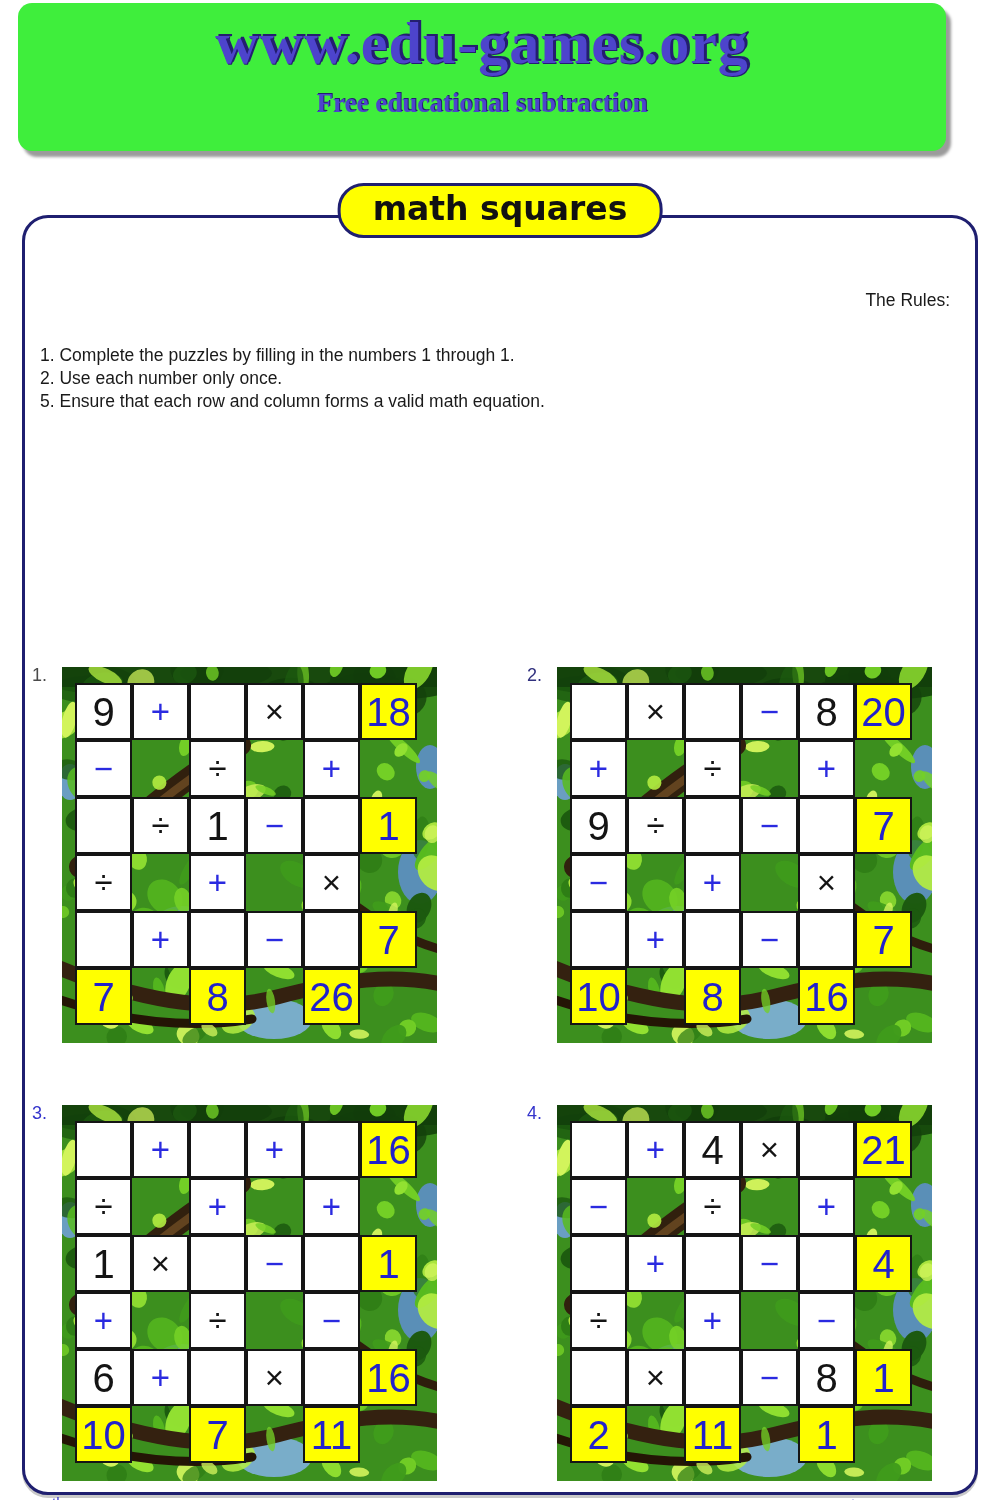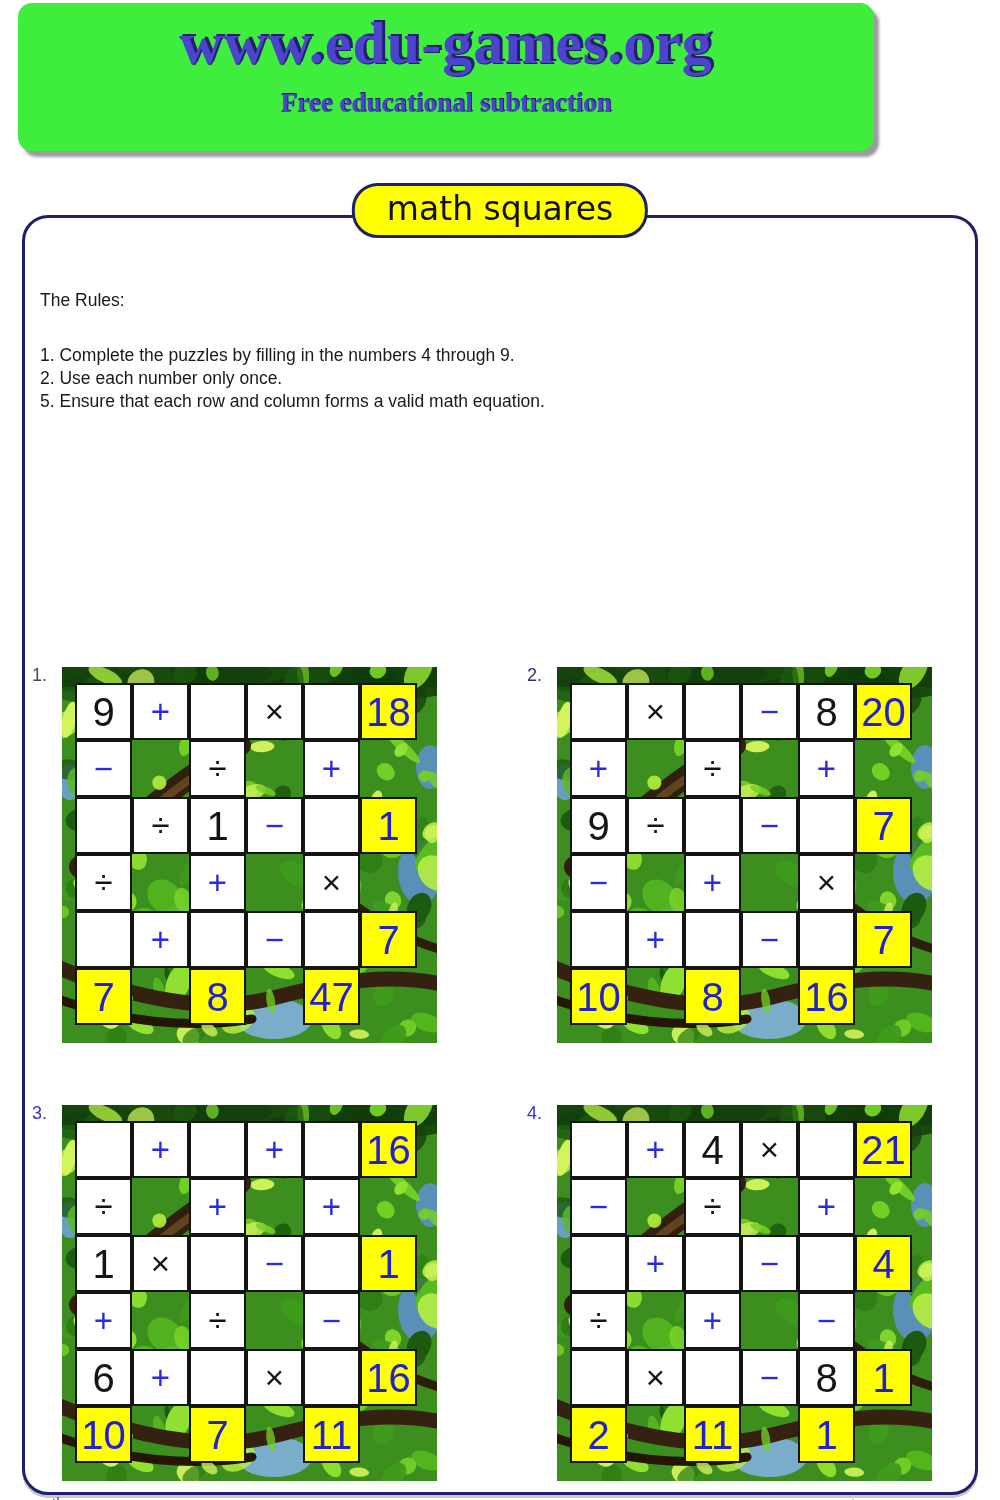--- a/index.html
+++ b/index.html
@@ -1,43 +1,43 @@
 <!DOCTYPE html>
 <html><head>
 <meta charset="utf-8">
 <style>
   html,body{margin:0;padding:0;background:#ffffff;}
   .page{position:relative;width:1000px;height:1500px;background:#ffffff;overflow:hidden;
         font-family:"Liberation Sans",sans-serif;}
 
   
-  .banner{position:absolute;left:18px;top:3px;width:856px;height:148px;
+  .banner{position:absolute;left:18px;top:3px;width:928px;height:148px;
           background:var(--banner-bg,#3fee3c);border-radius:14px;
           box-shadow:5px 6px 3px #9b9b9b;text-align:center;}
   .banner-title{margin-top:6px;font-family:"Liberation Serif",serif;font-weight:bold;
           font-size:60px;letter-spacing:1px;color:var(--banner-fg,#4d44cc);
           text-shadow:3px -2px 0 var(--banner-sh,#241e70),1px 1px 0 var(--banner-sh,#241e70);}
   .banner-subtitle{margin-top:10px;font-family:"Liberation Serif",serif;font-weight:bold;
           font-size:27px;color:var(--banner-fg,#4d44cc);
           text-shadow:1px -1px 0 var(--banner-sh,#241e70);}
 
   
   .panel{position:absolute;left:22px;top:215px;width:950px;height:1274px;
          border:3px solid var(--navy,#1f1f70);border-radius:26px;background:#ffffff;
          box-shadow:0 3px 0 #c9c9c9;}
   .badge{position:absolute;left:50%;top:183px;transform:translateX(-50%);z-index:3;
          background:var(--badge-bg,#ffff00);border:3px solid var(--navy,#1f1f70);
          border-radius:26px;padding:3px 32px 7px 32px;
-         font-family:"DejaVu Sans",sans-serif;font-weight:normal;font-size:33px;
+         font-family:"DejaVu Sans",sans-serif;font-weight:bold;font-size:33px;
          color:var(--badge-fg,#111);white-space:nowrap;}
 
   
   .rules{position:absolute;left:40px;top:290px;width:910px;z-index:2;
          font-size:17.5px;color:#1a1a1a;}
-  .rules-heading{margin-bottom:33px;}
+  .rules-heading{margin-bottom:33px;text-align:right;}
   .rules-item{line-height:23px;}
 
   
   .puzzle{position:absolute;width:375px;height:376px;z-index:2;}
   .pz-bg{position:absolute;left:0;top:0;width:375px;height:376px;display:block;}
   .pz-label{position:absolute;left:-30px;top:-2px;font-size:18px;}
   .grid{position:absolute;left:13px;top:16px;display:grid;
         grid-template-columns:repeat(6,57px);grid-auto-rows:57px;}
   .cell{box-sizing:border-box;display:flex;align-items:center;justify-content:center;
         line-height:1;}
@@ -219,21 +219,21 @@
     <div class="banner-title">www.edu-games.org</div>
     <div class="banner-subtitle">Free educational subtraction</div>
   </div>
 
   <div class="badge">math squares</div>
 
   <div class="panel"></div>
 
   <div class="rules">
     <div class="rules-heading">The Rules:</div>
-    <div class="rules-item">1. Complete the puzzles by filling in the numbers 4 through 9.</div>
+    <div class="rules-item">1. Complete the puzzles by filling in the numbers 1 through 1.</div>
     <div class="rules-item">2. Use each number only once.</div>
     <div class="rules-item">5. Ensure that each row and column forms a valid math equation.</div>
   </div>
 
   <div class="puzzle" style="left:62px;top:667px;">
     <span class="pz-label" style="color: rgb(74, 74, 74);">1.</span>
     <svg class="pz-bg" viewBox="0 0 375 376" preserveAspectRatio="none">
         <use href="#foliage"></use>
       </svg>
     <div class="grid">
@@ -264,21 +264,21 @@
         <div class="cell blank"></div>
         <div class="cell op blue">+</div>
         <div class="cell blank"></div>
         <div class="cell op blue">−</div>
         <div class="cell blank"></div>
         <div class="cell result">7</div>
         <div class="cell result">7</div>
         <div class="cell bgcell"></div>
         <div class="cell result">8</div>
         <div class="cell bgcell"></div>
-        <div class="cell result">47</div>
+        <div class="cell result">26</div>
         <div class="cell bgcell"></div>
       </div>
   </div>
 
   <div class="puzzle" style="left:557px;top:667px;">
     <span class="pz-label" style="color: rgb(48, 48, 126);">2.</span>
     <svg class="pz-bg" viewBox="0 0 375 376" preserveAspectRatio="none">
         <use href="#foliage"></use>
       </svg>
     <div class="grid">

